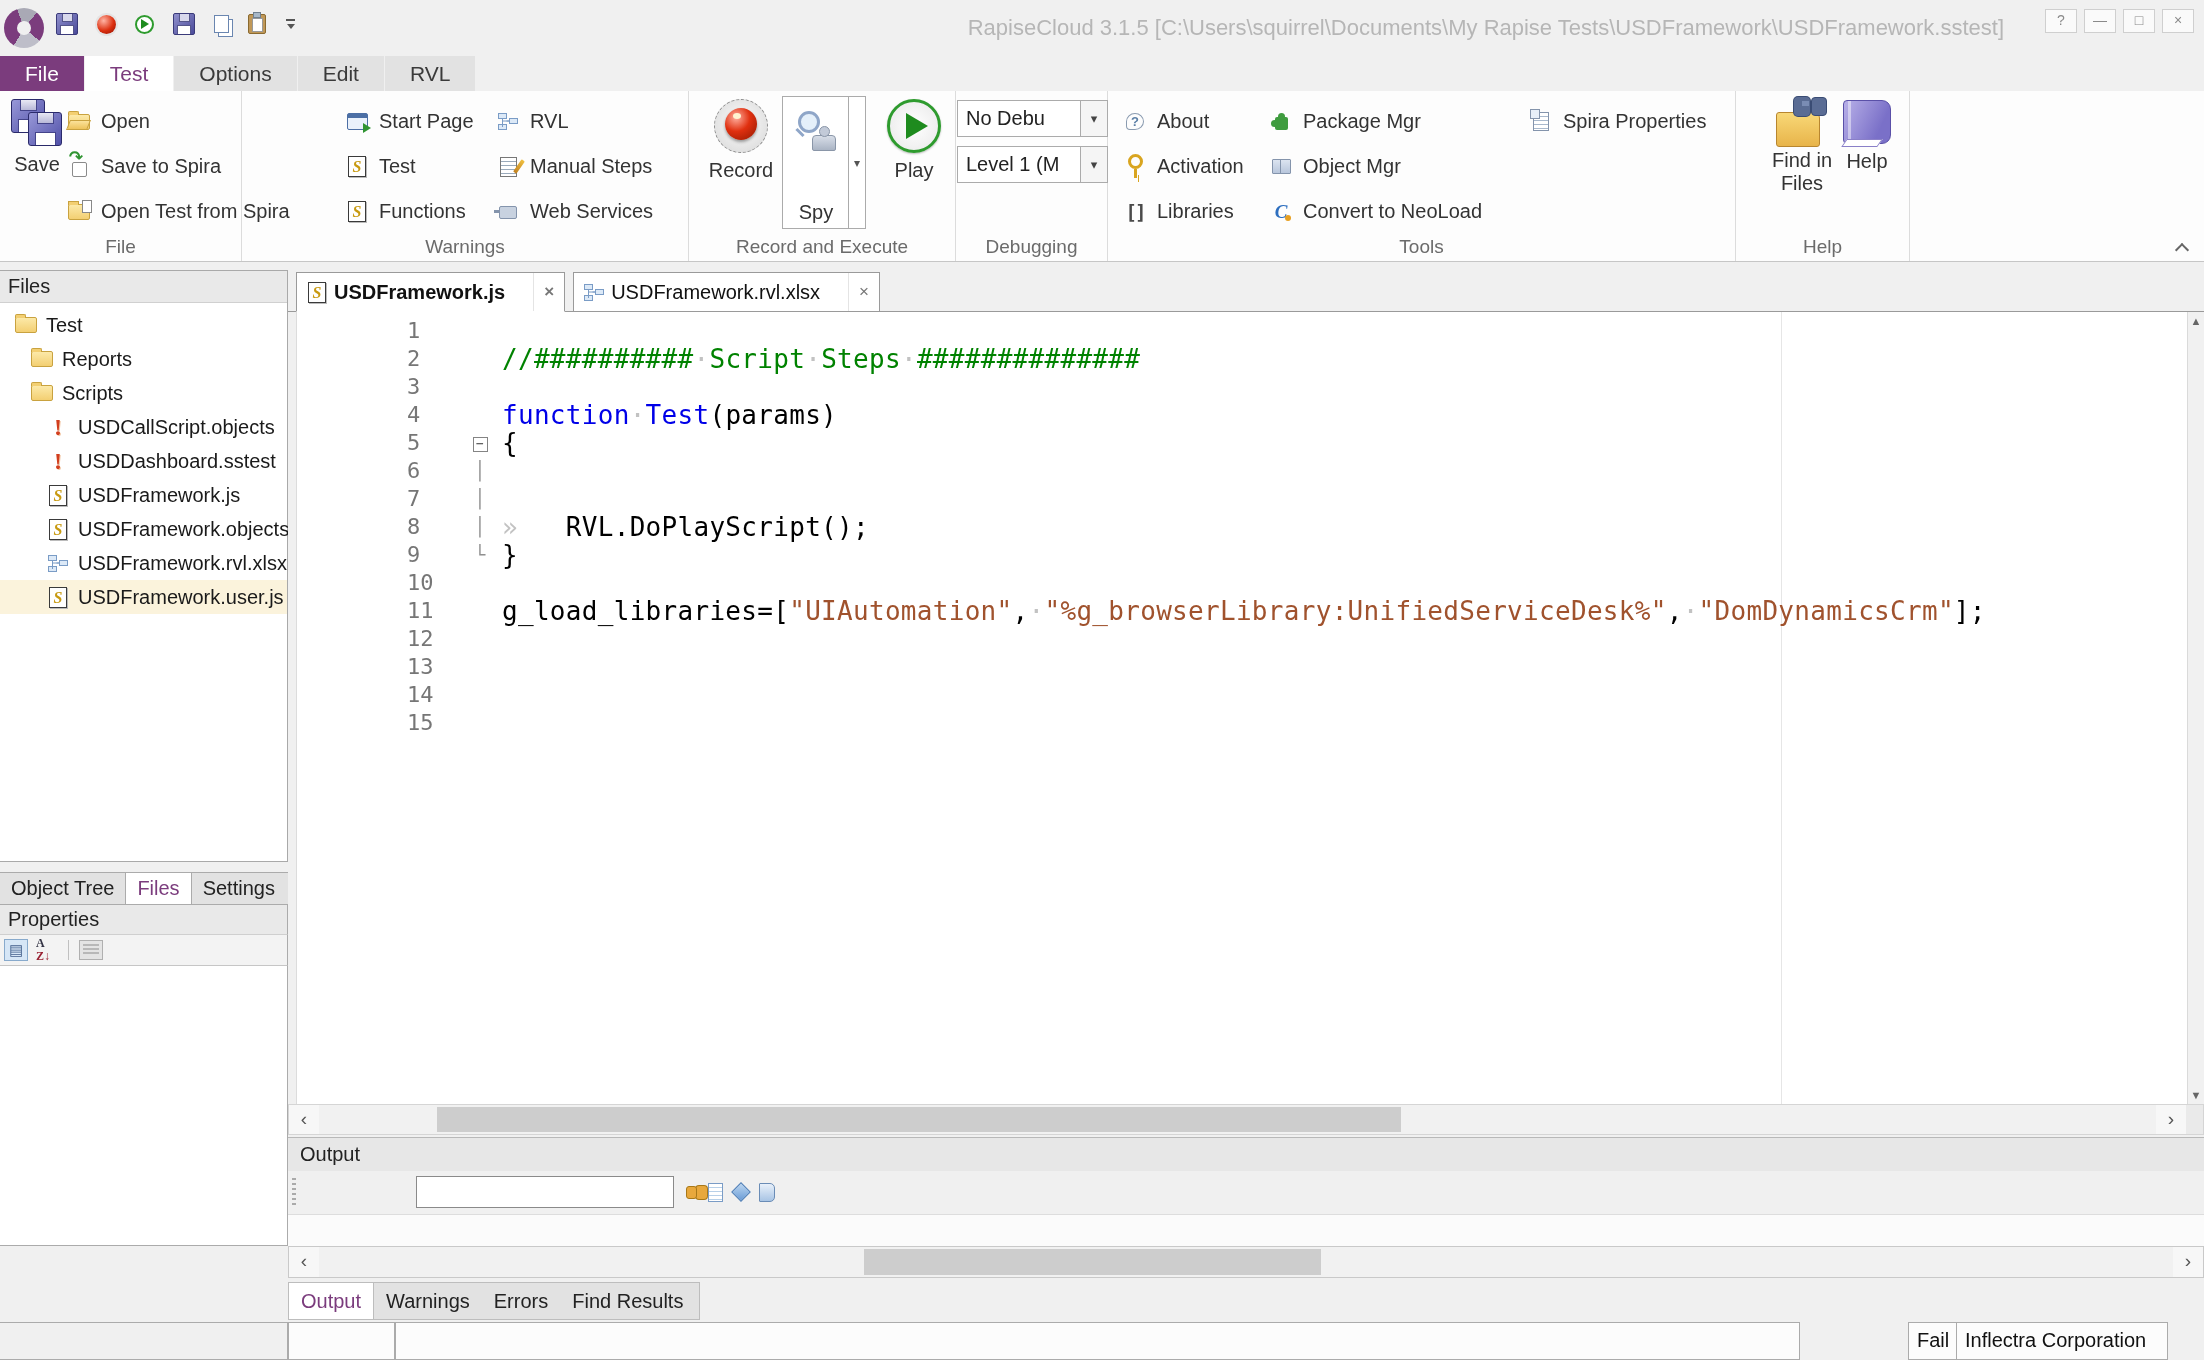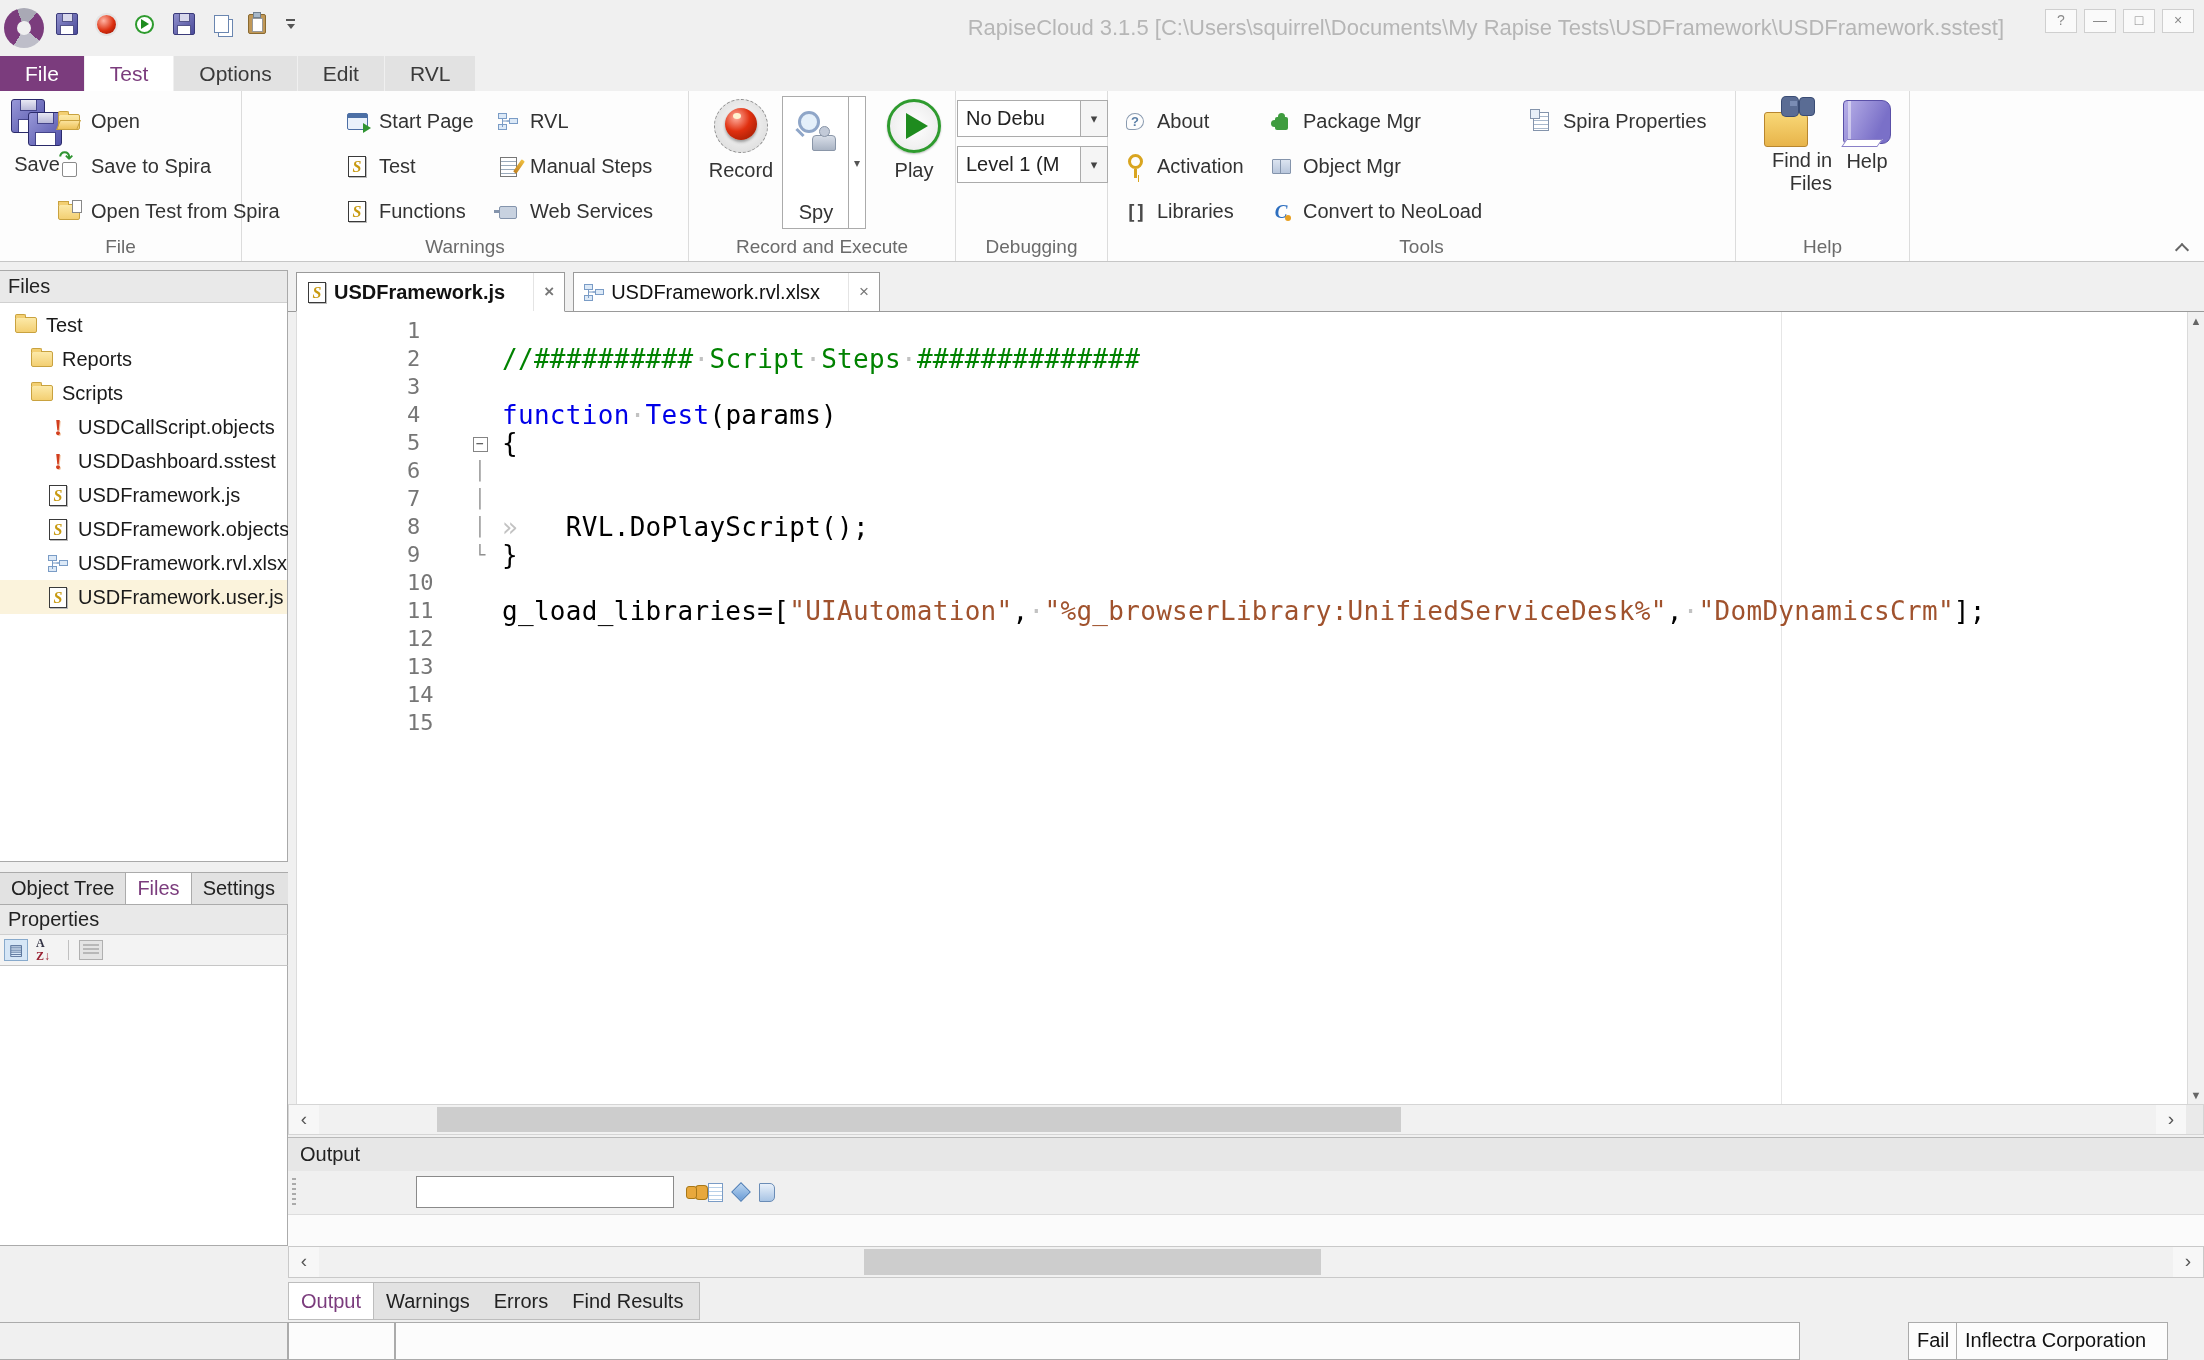--- a/index.html
+++ b/index.html
@@ -35,42 +35,42 @@
   .rgroup{position:absolute;top:0;height:100%;border-right:1px solid #DCDCDC;box-sizing:border-box}
   #g-file{left:0;width:242px}
   #g-shortcuts{left:242px;width:447px}
   #g-rec{left:689px;width:267px}
   #g-debug{left:956px;width:152px}
   #g-tools{left:1108px;width:628px}
   #g-help{left:1736px;width:174px}
   .glabel{position:absolute;bottom:3px;left:0;width:100%;text-align:center;color:#6B6B6B;font-size:19px;white-space:nowrap}
   .ritem{display:flex;align-items:center;height:45px;gap:9px;font-size:20px;color:#333;white-space:nowrap}
   .ricon{width:26px;display:flex;justify-content:center;align-items:center;flex:none}
-  #file-items{position:absolute;left:56px;top:8px}
+  #file-items{position:absolute;left:66px;top:8px}
   #file-big{position:absolute;left:8px;top:8px;width:58px;text-align:center}
   .blabel{font-size:20px;color:#333;margin-top:5px;line-height:24px}
   #sc-col1{position:absolute;left:102px;top:8px}
   #sc-col2{position:absolute;left:253px;top:8px}
   #rec-record{position:absolute;left:16px;top:8px;width:72px;text-align:center}
   #rec-record .big-record{margin:0 auto}
   #rec-spy{position:absolute;left:93px;top:5px;width:84px;height:133px;border:1px solid #ABABAB;background:#fff;box-sizing:border-box}
   .spy-main{position:absolute;left:0;top:0;right:16px;bottom:0;text-align:center}
   .spy-main .big-spy{margin:12px auto 0}
   .spy-label{position:absolute;bottom:4px;width:100%;font-size:20px;color:#333}
   .spy-dd{position:absolute;right:0;top:0;width:16px;height:100%;border-left:1px solid #ABABAB;display:flex;align-items:center;justify-content:center;font-size:12px;color:#555}
   #rec-play{position:absolute;left:190px;top:8px;width:70px;text-align:center}
   #rec-play .big-play{margin:0 auto}
   .dd{position:absolute;left:1px;width:151px;height:37px;border:1px solid #ABABAB;background:#fff;box-sizing:border-box}
   #dd1{top:9px}#dd2{top:55px}
   .dval{position:absolute;left:8px;top:0;line-height:35px;font-size:20px;color:#222;white-space:nowrap}
   .darr{position:absolute;right:0;top:0;width:26px;height:100%;border-left:1px solid #ABABAB;background:#F5F5F5;text-align:center;line-height:35px;font-size:13px;color:#444}
   #tools-col1{position:absolute;left:14px;top:8px}
   #tools-col2{position:absolute;left:160px;top:8px}
   #tools-col3{position:absolute;left:420px;top:8px}
-  #help-find{position:absolute;left:12px;top:6px;width:84px;text-align:right}
+  #help-find{position:absolute;left:24px;top:6px;width:84px;text-align:center}
   #help-find .blabel{line-height:23px;margin-top:2px}
   #help-help{position:absolute;left:100px;top:6px;width:62px;text-align:center}
   #collapse-ribbon{position:absolute;right:16px;bottom:8px;width:12px;height:12px}
   #collapse-ribbon::after{content:"";position:absolute;left:1px;top:4px;width:8px;height:8px;border-left:2px solid #666;border-top:2px solid #666;transform:rotate(45deg)}
   
   .big-save{position:relative;width:52px;height:48px;margin:0 auto}
   .fl{position:absolute;width:32px;height:32px;background:linear-gradient(135deg,#9898D8,#5050A8);border:1px solid #2A2A6A;border-radius:3px}
   .fl::before{content:"";position:absolute;left:8px;top:0;width:15px;height:10px;background:linear-gradient(#E8E8F4,#B8B8D8);border:1px solid #44448A;border-top:none}
   .fl::after{content:"";position:absolute;left:6px;bottom:0;width:19px;height:12px;background:#fff;border:1px solid #44448A;border-bottom:none}
   .fl1{left:0;top:0}.fl2{left:17px;top:13px}

